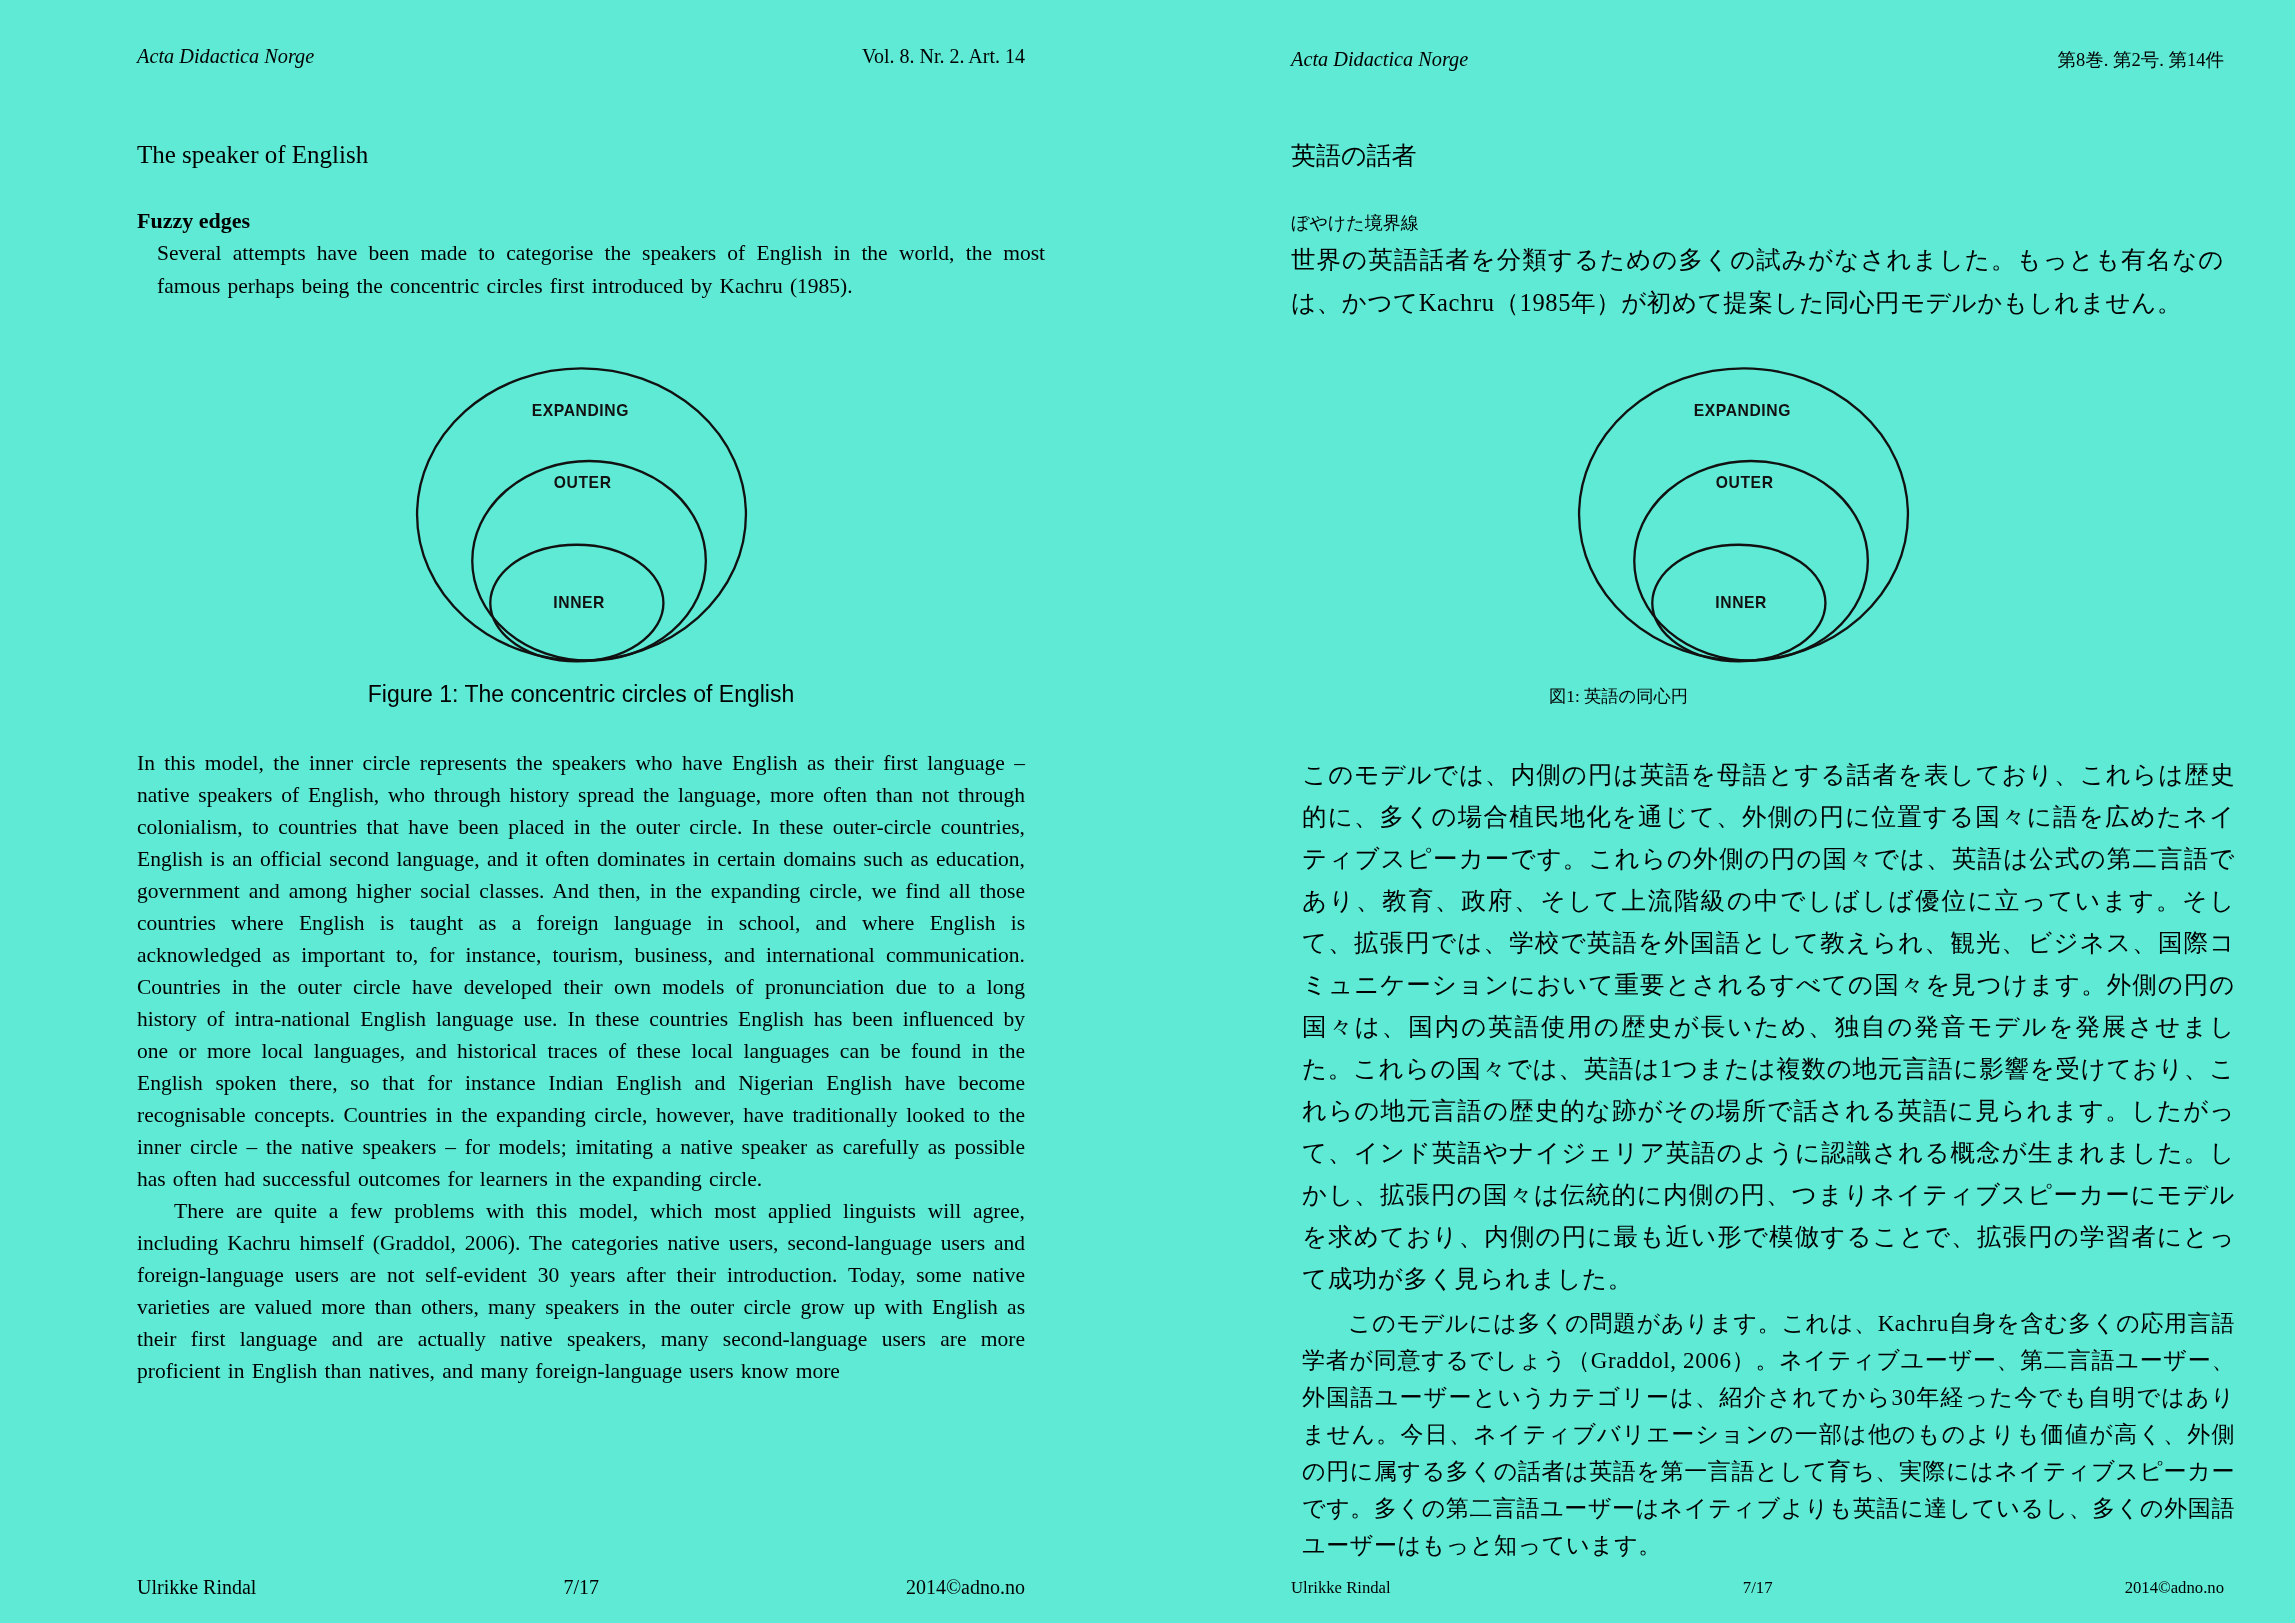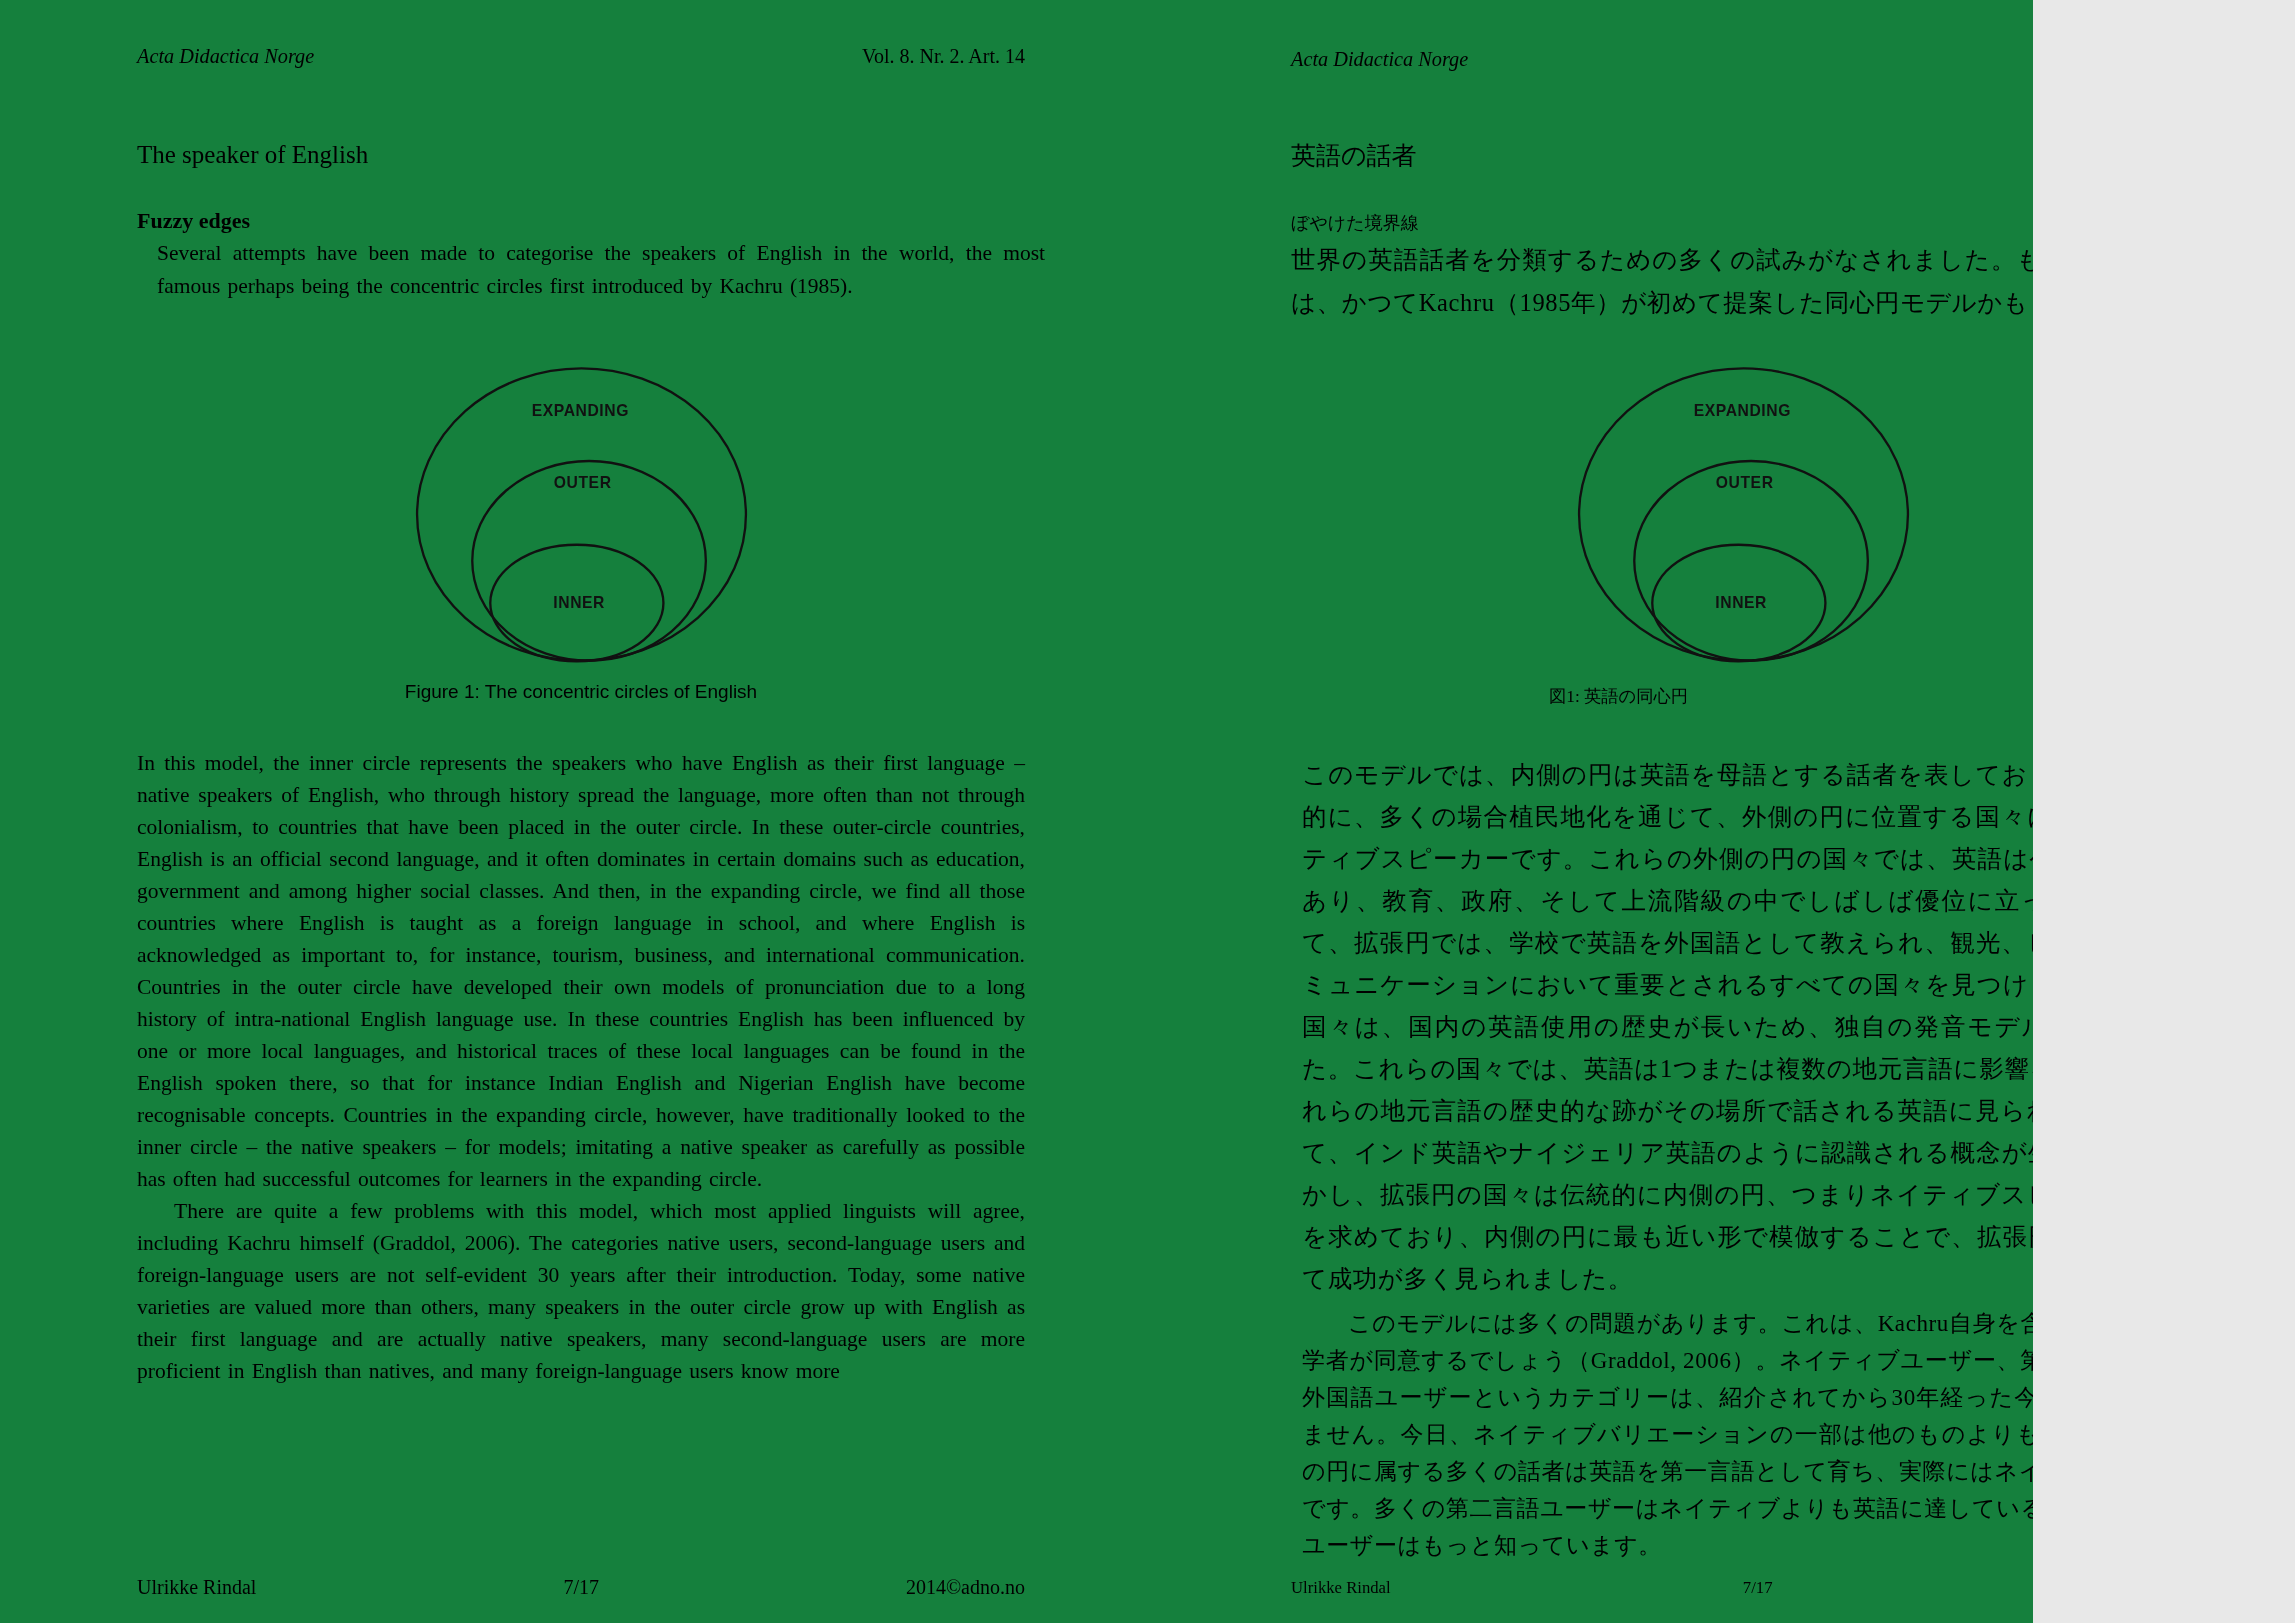--- a/index.html
+++ b/index.html
@@ -1,20 +1,20 @@
 <!DOCTYPE html>
 <html style="font-size:9.6px"><head>
 <meta charset="utf-8">
 <style>
   html, body { margin: 0; padding: 0; background: #e8e8e8; }
   .sheet {
     position: relative;
-    width: 2033px;
+    width: 2295px;
     height: 1624px;
-    background: #15803d;
+    background: #5eead4;
     color: #000000;
     font-family: "Liberation Serif", "DejaVu Serif", serif;
     overflow: hidden;
   }
   .page { position: absolute; top: 0; height: 1624px; }
   .page-left  { left: 0;      width: 1148px; }
   .page-right { left: 1148px; width: 1148px; }
 
   .block { position: absolute; margin: 0; }
 
@@ -56,21 +56,21 @@
   .fig { width: 337px; height: 297px; }
   .ring { fill: none; stroke: #111111; stroke-width: 4px; }
   .ring-label {
     font-family: "Liberation Sans", "DejaVu Sans", sans-serif;
     font-weight: bold; font-size: 27px; fill: #111111;
     text-anchor: middle; letter-spacing: 1px;
   }
   .caption-en {
     width: 888px; text-align: center;
     font-family: "Liberation Sans", "DejaVu Sans", sans-serif;
-    font-size: 19px;
+    font-size: 23px;
   }
   .caption-jp { font-size: 17.3px; }
 
   
   .page-footer { display: flex; justify-content: space-between; align-items: baseline; }
   .footer-en { font-size: 20px; }
   .footer-jp { font-size: 16.7px; }
 </style>
 </head>
 <body>

